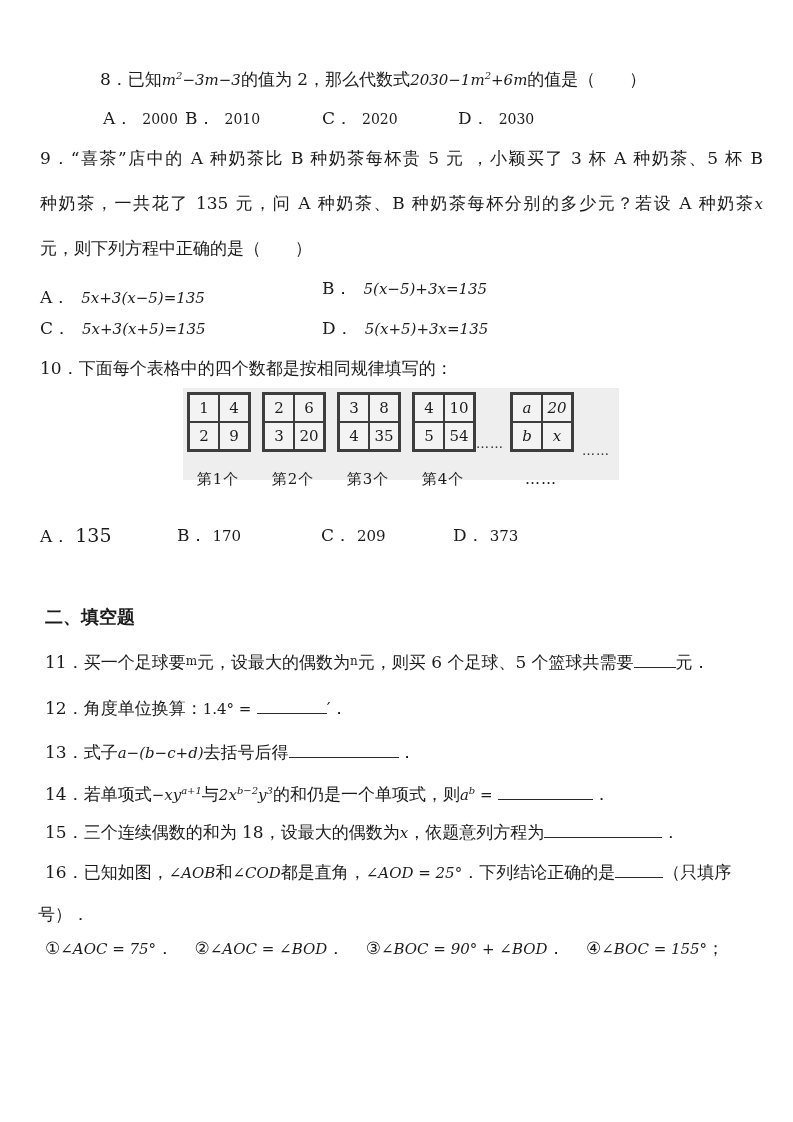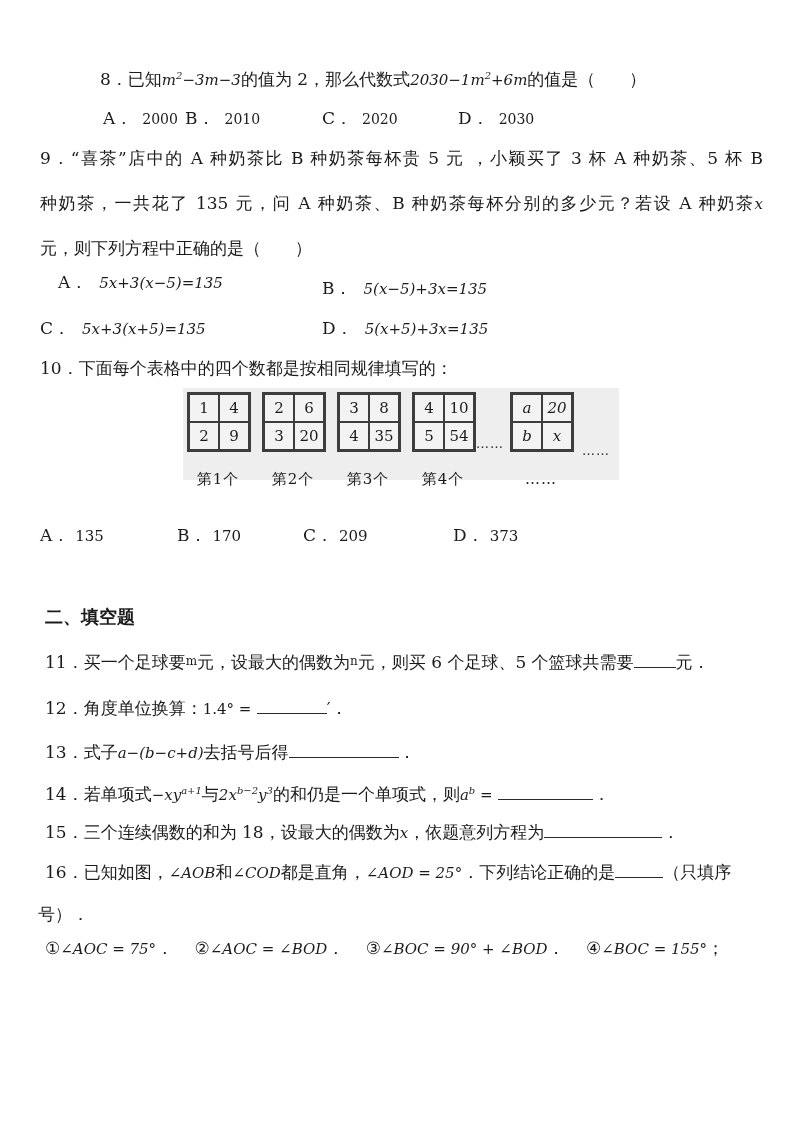--- a/index.html
+++ b/index.html
@@ -50,21 +50,21 @@
   <div class="line" style="top:107px; left:458px;">
     <span>D．</span><span class="num opt-val">2030</span>
   </div>
 
   <div class="line just" style="top:147px; left:40px; width:723px;">9．“喜茶”店中的 A 种奶茶比 B 种奶茶每杯贵 5 元 ，小颖买了 3 杯 A 种奶茶、5 杯 B</div>
   <div class="line just" style="top:192px; left:40px; width:723px;">
     <span>种奶茶，一共花了 135 元，问 A 种奶茶、B 种奶茶每杯分别的多少元？若设 A 种奶茶</span><span class="math">x</span>
   </div>
   <div class="line" style="top:237px; left:40px;">元，则下列方程中正确的是（　　）</div>
 
-  <div class="line" style="top:271px; left:40px;margin-left:18px;">
+  <div class="line" style="top:286px; left:40px;">
     <span>A．</span><span class="math opt-frm">5x+3(x−5)=135</span>
   </div>
   <div class="line" style="top:277px; left:322px;">
     <span>B．</span><span class="math opt-frm">5(x−5)+3x=135</span>
   </div>
   <div class="line" style="top:317px; left:40px;">
     <span>C．</span><span class="math opt-frm">5x+3(x+5)=135</span>
   </div>
   <div class="line" style="top:317px; left:322px;">
     <span>D．</span><span class="math opt-frm">5(x+5)+3x=135</span>
@@ -117,26 +117,26 @@
         <div class="tcell">b</div>
         <div class="tcell">x</div>
       </div>
       <div class="tlabel">……</div>
     </div>
     <span class="tdots" style="left:399px; top:55px;">……</span>
   </div>
 
 
   <div class="line" style="top:524px; left:40px;">
-    <span>A．</span><span class="num opt-val" style="font-size:15px; margin-left:6px;">135</span>
+    <span>A．</span><span class="num opt-val" style="font-size:19px; margin-left:6px;">135</span>
   </div>
   <div class="line" style="top:524px; left:177px;">
     <span>B．</span><span class="num opt-val" style="font-size:15px; margin-left:6px;">170</span>
   </div>
-  <div class="line" style="top:524px; left:303px;">
+  <div class="line" style="top:524px; left:321px;">
     <span>C．</span><span class="num opt-val" style="font-size:15px; margin-left:6px;">209</span>
   </div>
   <div class="line" style="top:524px; left:453px;">
     <span>D．</span><span class="num opt-val" style="font-size:15px; margin-left:6px;">373</span>
   </div>
 
   <div class="line sec" style="top:606px; left:45px;">二、填空题</div>
 
   <div class="line" style="top:651px; left:45px;">
     <span>11．买一个足球要</span><span class="smallvar">m</span><span>元，设最大的偶数为</span><span class="smallvar">n</span><span>元，则买 6 个足球、5 个篮球共需要</span><span class="blank" style="width:42px;"></span><span>元．</span>

